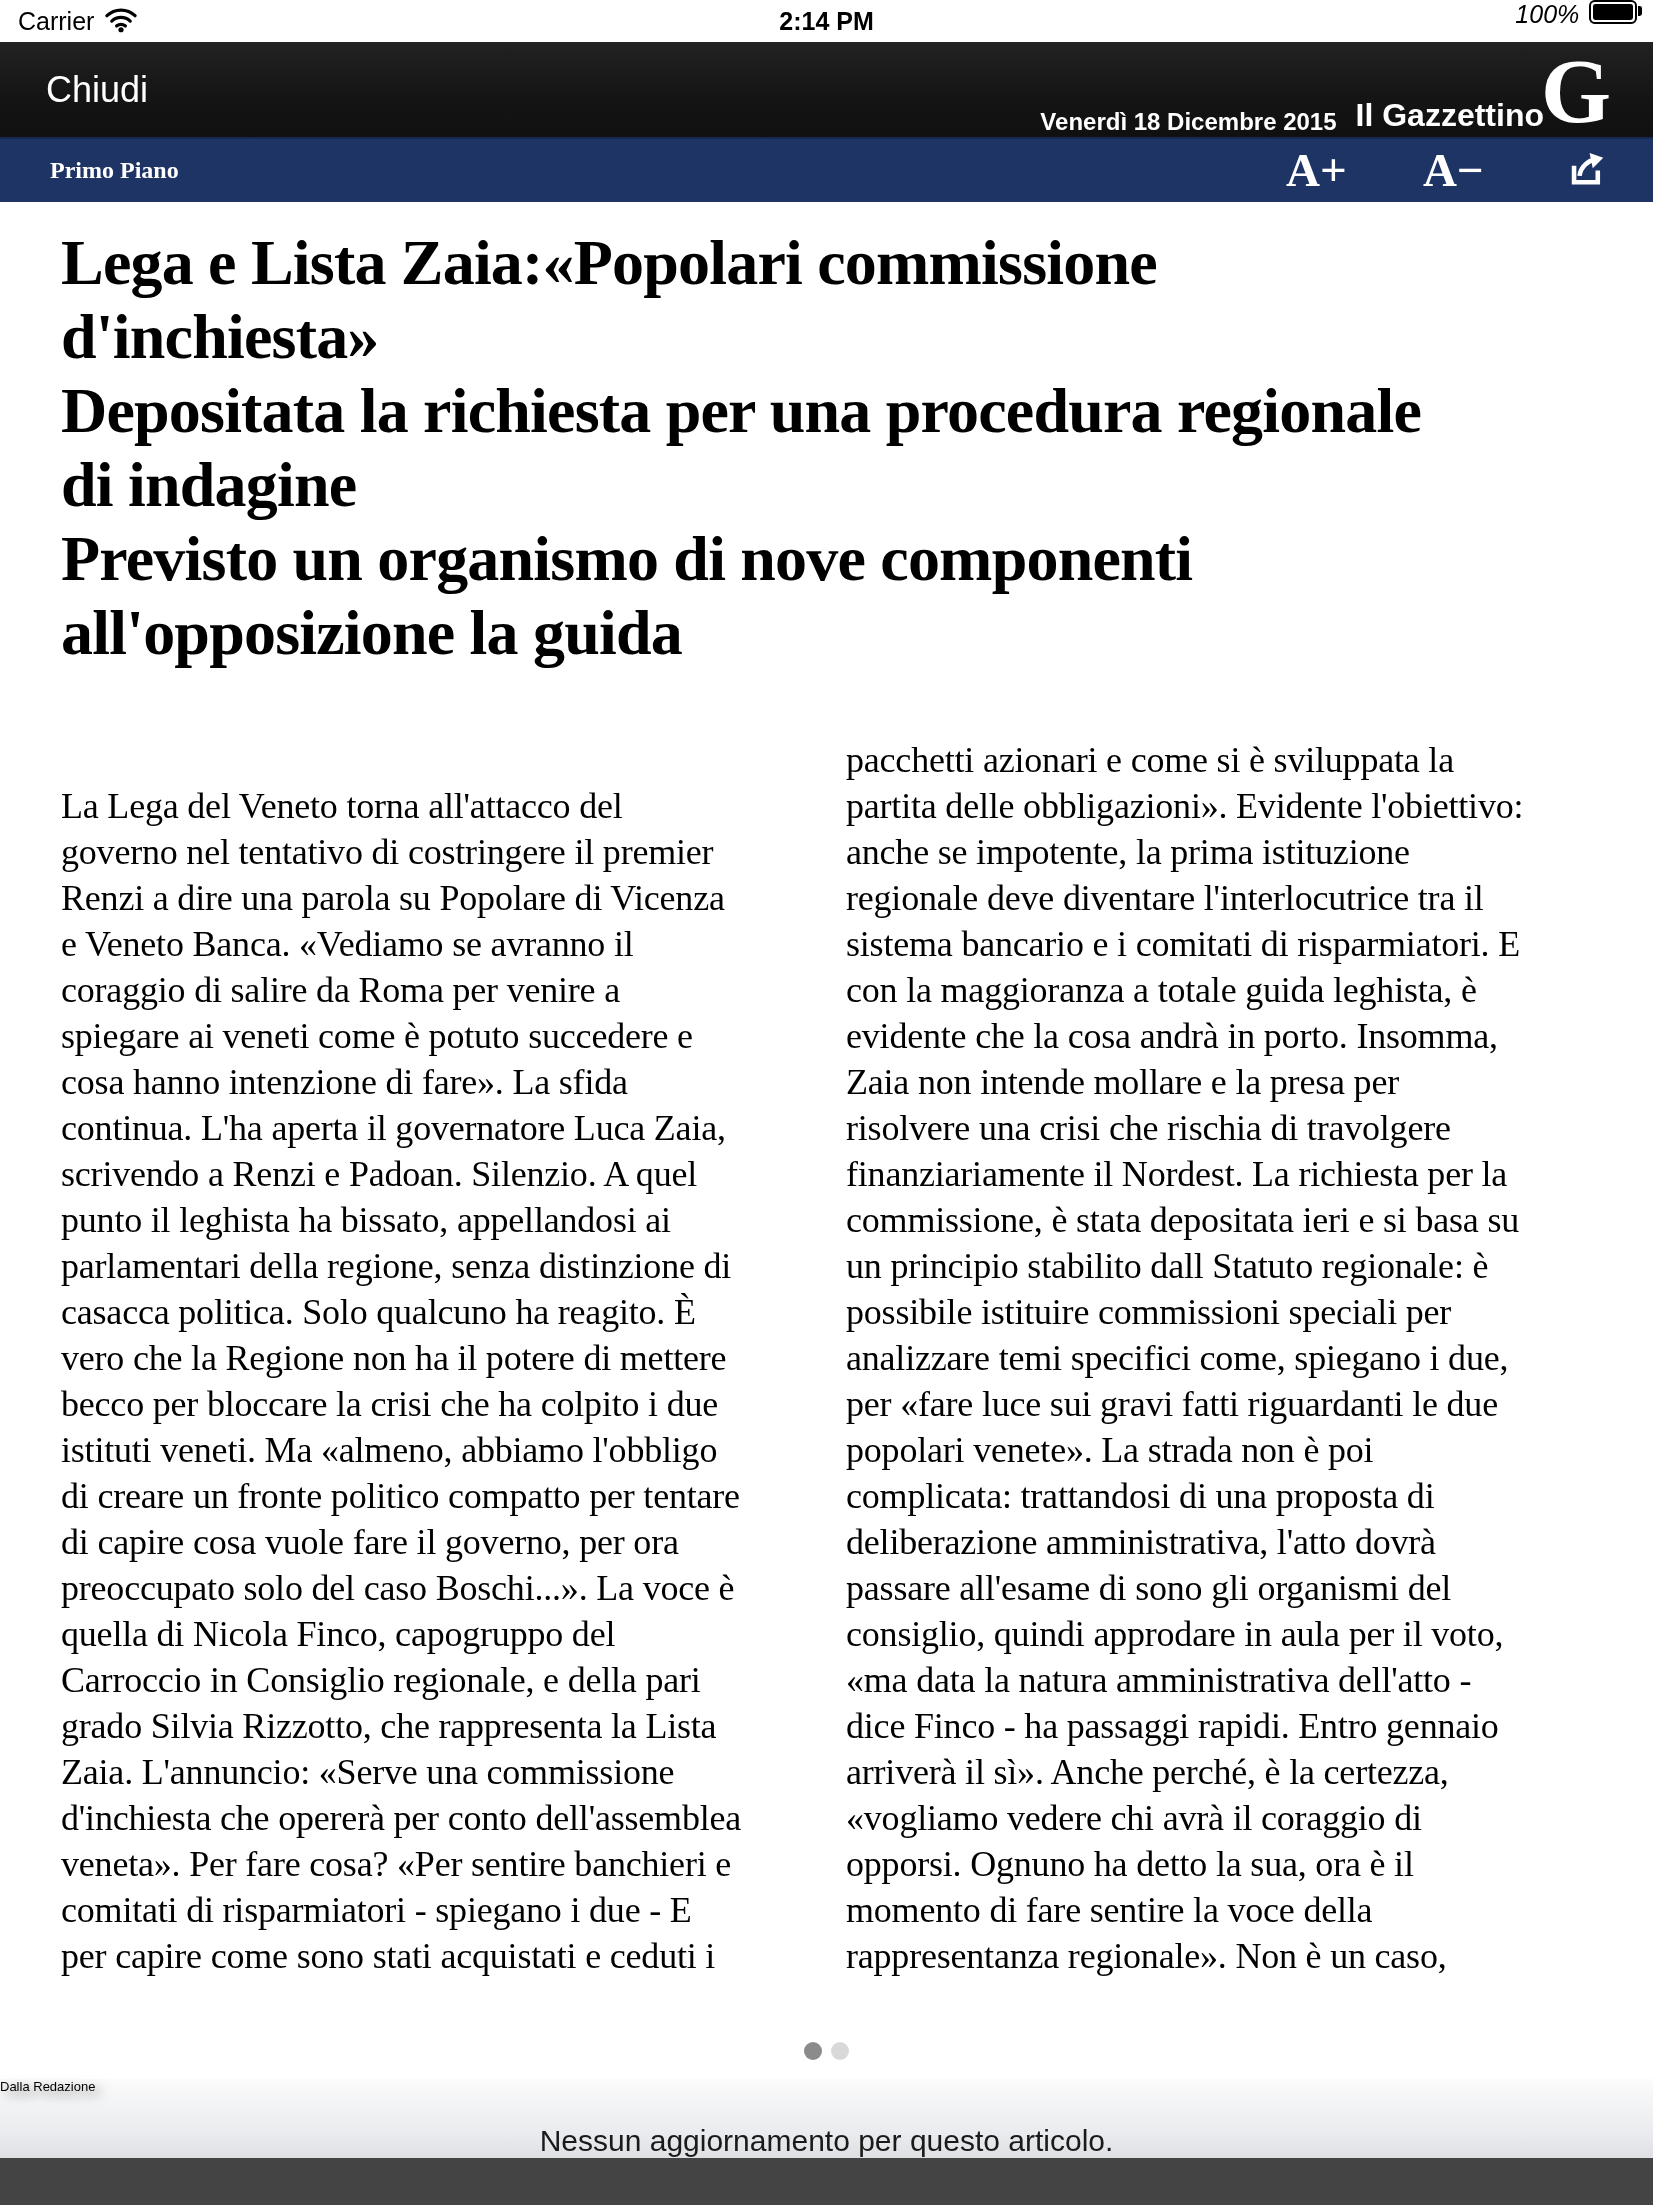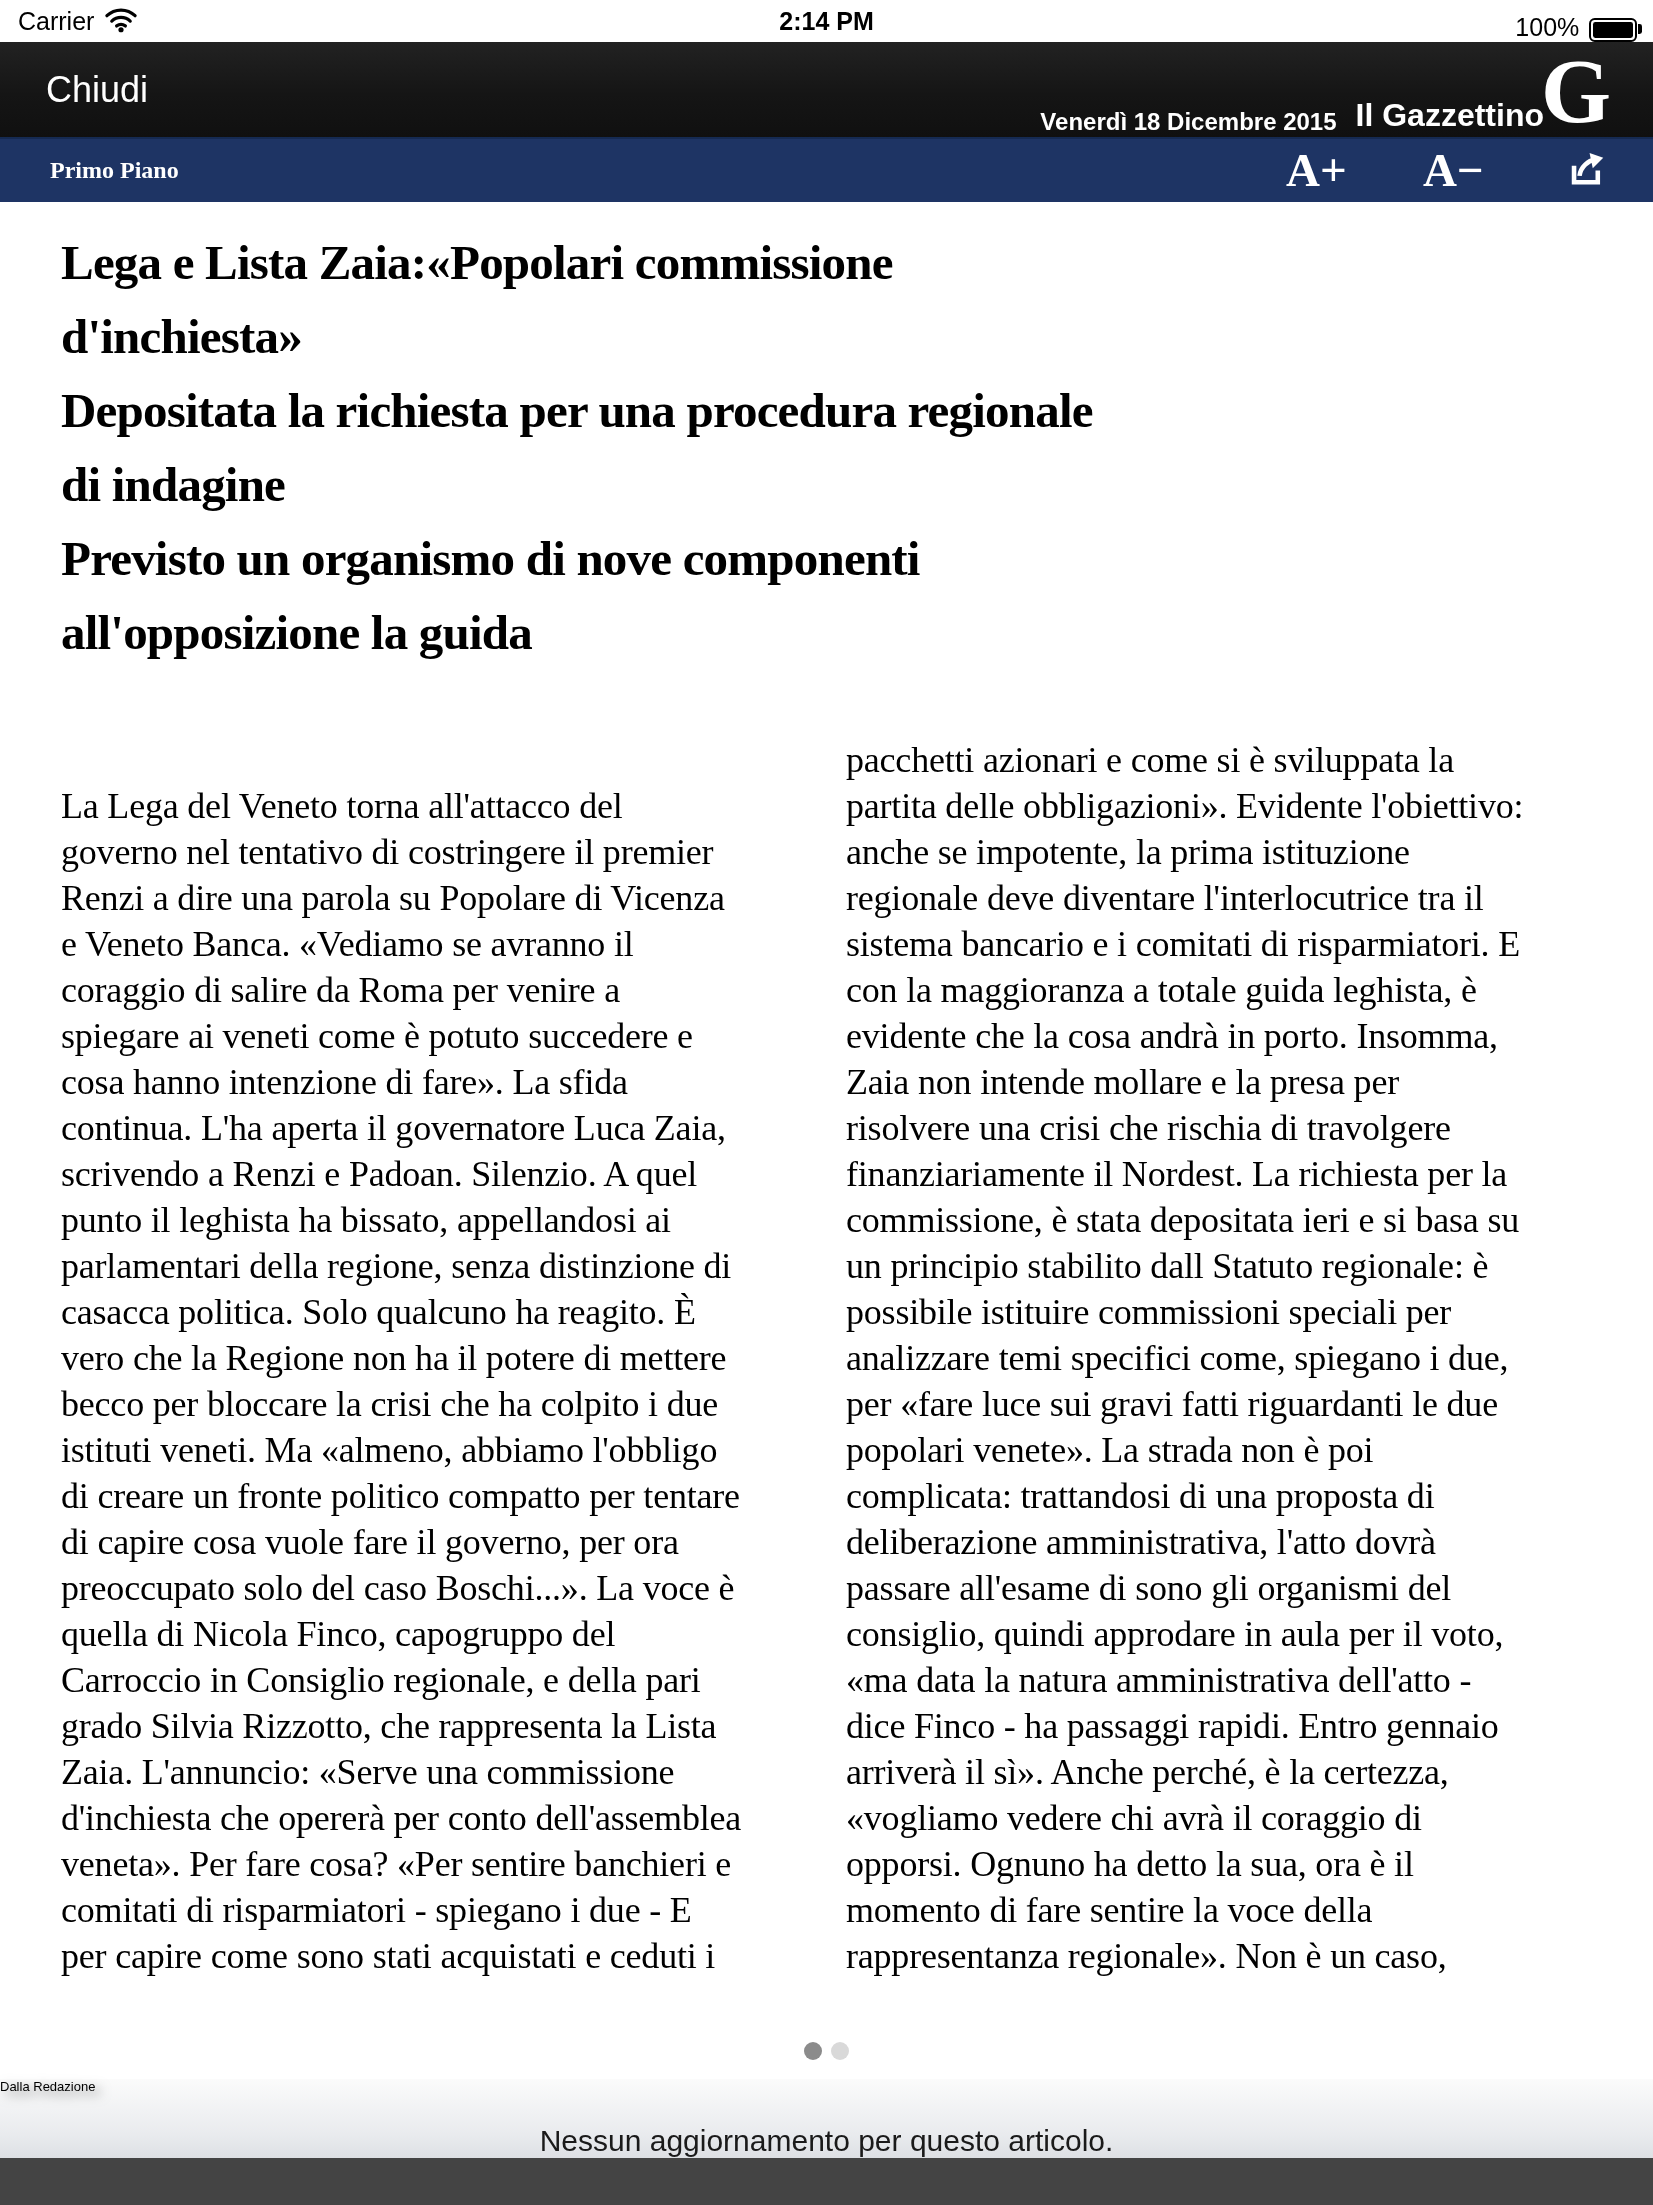--- a/index.html
+++ b/index.html
@@ -5,21 +5,21 @@
   html,body{margin:0;padding:0;background:#444;}
   .screen{position:relative;width:1653px;height:2158px;background:#fff;overflow:hidden;
           font-family:"Liberation Sans","DejaVu Sans",sans-serif;-webkit-font-smoothing:antialiased;}
 
   
   .statusbar{position:absolute;top:0;left:0;width:1653px;height:42px;background:#fff;color:#000;}
   .sb-left{position:absolute;left:18px;top:0;height:42px;display:flex;align-items:center;gap:9.7px;font-size:25px;}
   .wifi-svg{width:34px;height:26px;margin-top:3.2px;}
   .sb-time{position:absolute;left:0;right:0;top:0;height:42px;display:flex;align-items:center;justify-content:center;
            font-size:25px;font-weight:600;}
-  .sb-right{position:absolute;right:16px;top:0;height:42px;display:flex;align-items:flex-end;gap:9.7px;font-size:25px;}
+  .sb-right{position:absolute;right:16px;top:0;height:42px;display:flex;align-items:flex-start;gap:9.7px;font-size:25px;font-style:italic;}
   .batt{position:relative;width:44px;height:20px;border:2.4px solid #000;border-radius:5.7px;}
   .batt-fill{position:absolute;left:1.6px;top:1.6px;right:1.6px;bottom:1.6px;background:#000;border-radius:2.4px;}
   .batt::after{content:"";position:absolute;right:-7.3px;top:4px;width:4px;height:9.7px;background:#000;border-radius:0 2.4px 2.4px 0;}
 
   
   .header{position:absolute;top:42px;left:0;width:1653px;height:95px;
           background:linear-gradient(180deg,#222 0%,#151515 55%,#101010 100%);color:#fff;padding-left:10px;}
   .chiudi{position:absolute;left:46px;top:0;height:95px;display:flex;align-items:center;font-size:36px;font-weight:400;cursor:pointer;}
   .header-right{position:absolute;right:119px;top:0;height:95px;display:flex;flex-direction:row;justify-content:center;align-items:flex-end;gap:19px;}
   .header-date{font-size:24px;font-weight:bold;line-height:31px;}
@@ -35,21 +35,21 @@
   .tb-btn{position:absolute;top:0;height:62px;display:flex;align-items:center;
           font-family:"Liberation Serif","DejaVu Serif",serif;font-weight:bold;font-size:47px;cursor:pointer;}
   .btn-aplus{left:1286px;}
   .btn-aminus{left:1423px;}
   .btn-share{position:absolute;left:1564px;top:11.3px;cursor:pointer;}
   .share-svg{width:42px;height:39px;}
 
   
   .title{position:absolute;left:61px;top:226px;width:1518px;color:#000;
          font-family:"Liberation Serif","DejaVu Serif",serif;font-weight:bold;
-         font-size:49px;line-height:74px;letter-spacing:-0.8px;}
+         font-size:64px;line-height:74px;letter-spacing:-0.8px;}
   .title div{white-space:nowrap;}
   .col{position:absolute;color:#000;}
   .colL{left:61px;top:783px;width:767px;}
   .colR{left:846px;top:737px;width:771px;}
   .col div{font-family:"Liberation Serif","DejaVu Serif",serif;font-size:36px;line-height:46px;
            letter-spacing:-0.2px;white-space:nowrap;}
 
   
   .pager{position:absolute;left:0;top:2042px;width:1653px;display:flex;justify-content:center;gap:9.7px;}
   .dot{width:18px;height:18px;border-radius:50%;background:#d9d9d9;cursor:pointer;}

